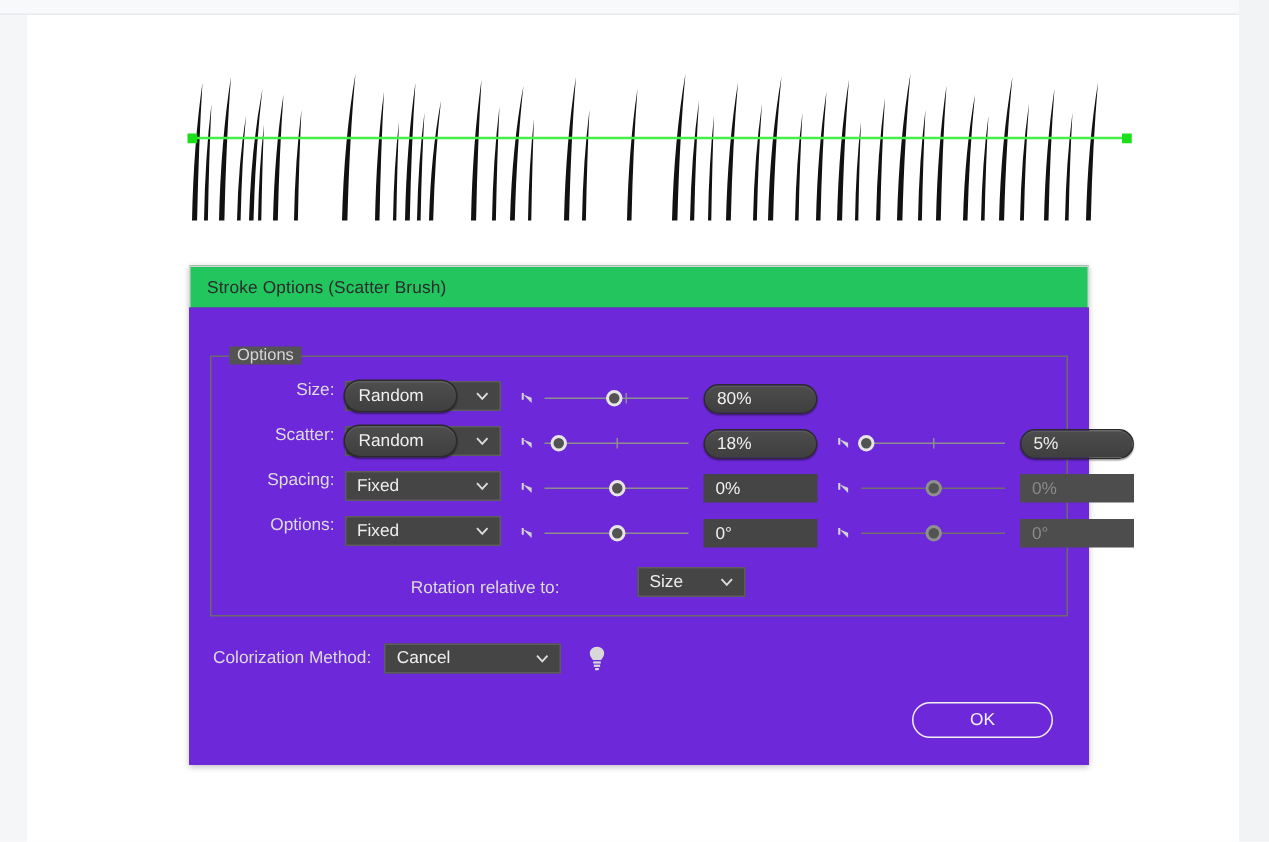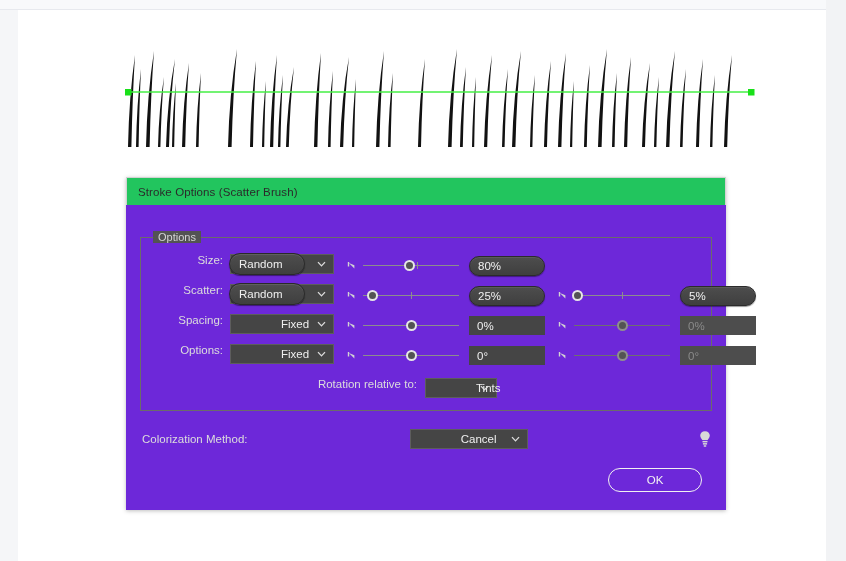--- a/index.html
+++ b/index.html
@@ -134,21 +134,20 @@
     border: 1px solid #5d5d5d;
     box-sizing: border-box;
     display: flex;
     align-items: center;
     flex: none;
   }
   .select .sel-text {
     font-size: 11.5px;
     color: #efefef;
     padding-left: 7px;
-    margin-left: 43px;
   }
   .select .chev {
     position: absolute;
     right: 7px;
     top: 50%;
     transform: translateY(-50%);
     width: 9px; height: 9px;
   }
   .select .chev svg { display:block; }
 
@@ -237,39 +236,39 @@
     height: 20px;
   }
   .numfield.disabled {
     color: #8a8a8a;
     background: #4d4d4d;
   }
 
   
   .rel-row {
     display: flex;
-    align-items: flex-start;
+    align-items: flex-end;
     justify-content: flex-end;
     padding-right: 204px;
     margin-top: 11px;
+    gap: 44px;
   }
   .rel-row .rel-label {
     font-size: 11.5px;
     color: #dcdcdc;
     margin-right: 8px;
   }
   .rel-row .select { width: 72px; }
 
   
   #coloriz {
     display: flex;
     align-items: center;
     margin-top: 18px;
     padding-left: 2px;
-    justify-content: space-between;
   }
   #coloriz .cm-label {
     font-size: 11.5px;
     color: #dcdcdc;
     margin-right: 9px;
   }
   #coloriz .select { width: 118px; }
   .bulb {
     width: 14px; height: 18px;
     margin-left: 17px;
@@ -415,21 +414,21 @@
                   <svg width="14" height="14" viewBox="0 0 14 14">
                     <path d="M2.5 3 L2.5 7.5" stroke="#d2d2d2" stroke-width="1.4" fill="none"></path>
                     <path d="M2.8 4 L8.4 9.6 L8.4 6.2 Z" fill="#d2d2d2"></path>
                   </svg>
                 </span>
                 <span class="track">
                   <span class="line"></span>
                   <span class="tick" style="left:50%"></span>
                   <span class="thumb" style="left:10%"></span>
                 </span>
-                <span class="numfield pillbox">25%</span>
+                <span class="numfield pillbox">18%</span>
               </span>
               <span class="slider-wrap">
                 <span class="flag-icon">
                   <svg width="14" height="14" viewBox="0 0 14 14">
                     <path d="M2.5 3 L2.5 7.5" stroke="#d2d2d2" stroke-width="1.4" fill="none"></path>
                     <path d="M2.8 4 L8.4 9.6 L8.4 6.2 Z" fill="#d2d2d2"></path>
                   </svg>
                 </span>
                 <span class="track">
                   <span class="line"></span>
@@ -511,21 +510,21 @@
                   <span class="thumb" style="left:50%"></span>
                 </span>
                 <span class="numfield disabled">0°</span>
               </span>
             </div>
           </div>
 
         <div class="rel-row">
           <span class="rel-label">Rotation relative to:</span>
           <div class="select">
-            <span class="sel-text">Tints</span>
+            <span class="sel-text">Size</span>
             <span class="chev">
               <svg width="9" height="9" viewBox="0 0 9 9">
                   <path d="M1 2.6 L4.5 6.4 L8 2.6" fill="none" stroke="#dcdcdc" stroke-width="1.3"></path>
                 </svg>
             </span>
           </div>
         </div>
       </div>
 
       <div id="coloriz">

